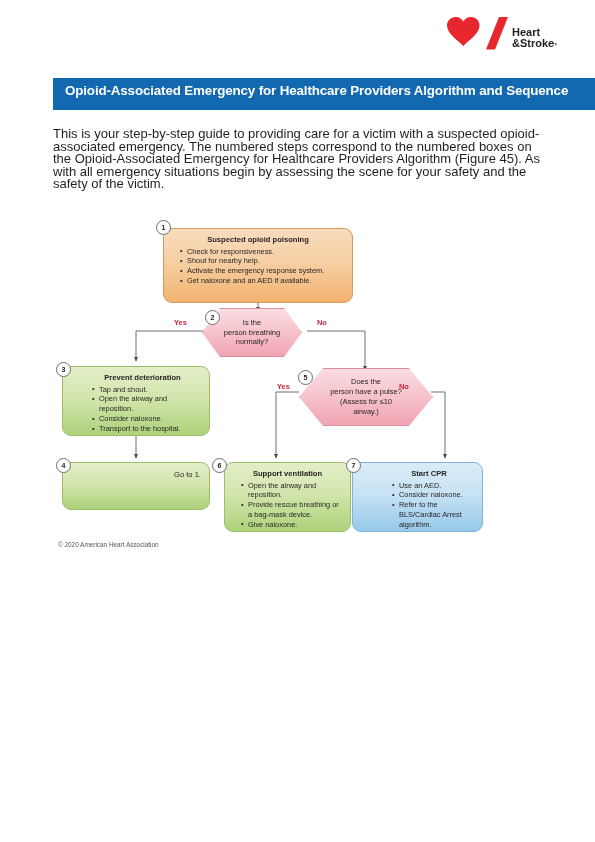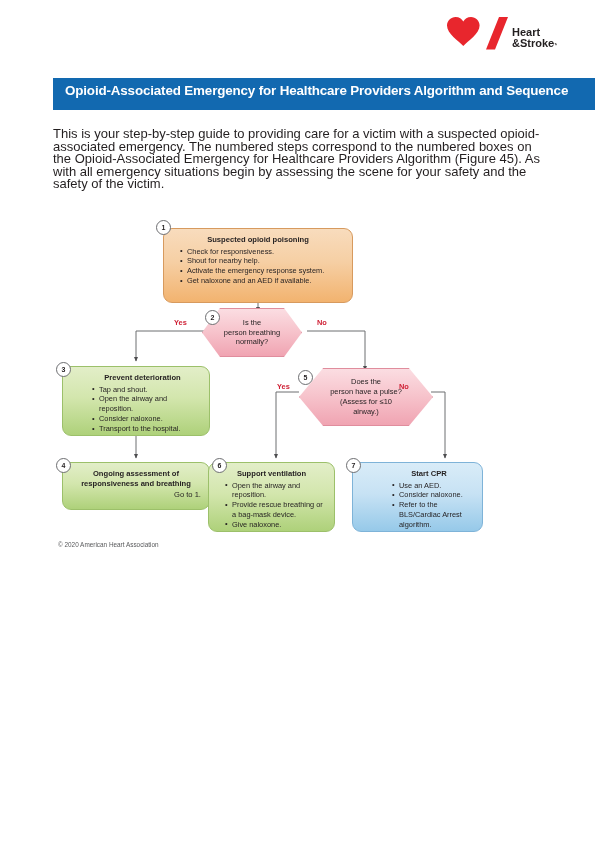--- a/index.html
+++ b/index.html
@@ -178,26 +178,25 @@
         <span>person have a pulse?</span><br>
         <span>(Assess for ≤10</span><br>
         <span>airway.)</span>
       </div>
     </div>
     <div class="badge" style="left:298px;top:370px;">5</div>
     <div class="yn" style="left:277px;top:382px;">Yes</div>
     <div class="yn" style="left:399px;top:382px;">No</div>
 
     <div class="node rbox green" style="left:62px;top:462px;width:148px;height:48px;">
-      <div class="hd">Ongoing assessment of responsiveness and breathing</div>
       <div class="sub">Go to 1.</div>
     </div>
     <div class="badge" style="left:56px;top:458px;">4</div>
 
-    <div class="node rbox green" style="left:208px;top:462px;width:127px;height:70px;">
+    <div class="node rbox green" style="left:224px;top:462px;width:127px;height:70px;">
       <div class="hd">Support ventilation</div>
       <ul class="bl">
         <li>Open the airway and reposition.</li>
         <li>Provide rescue breathing or a bag-mask device.</li>
         <li>Give naloxone.</li>
       </ul>
     </div>
     <div class="badge" style="left:212px;top:458px;">6</div>
 
     <div class="node rbox blue" style="left:352px;top:462px;width:131px;height:70px;padding-left:31px;">

